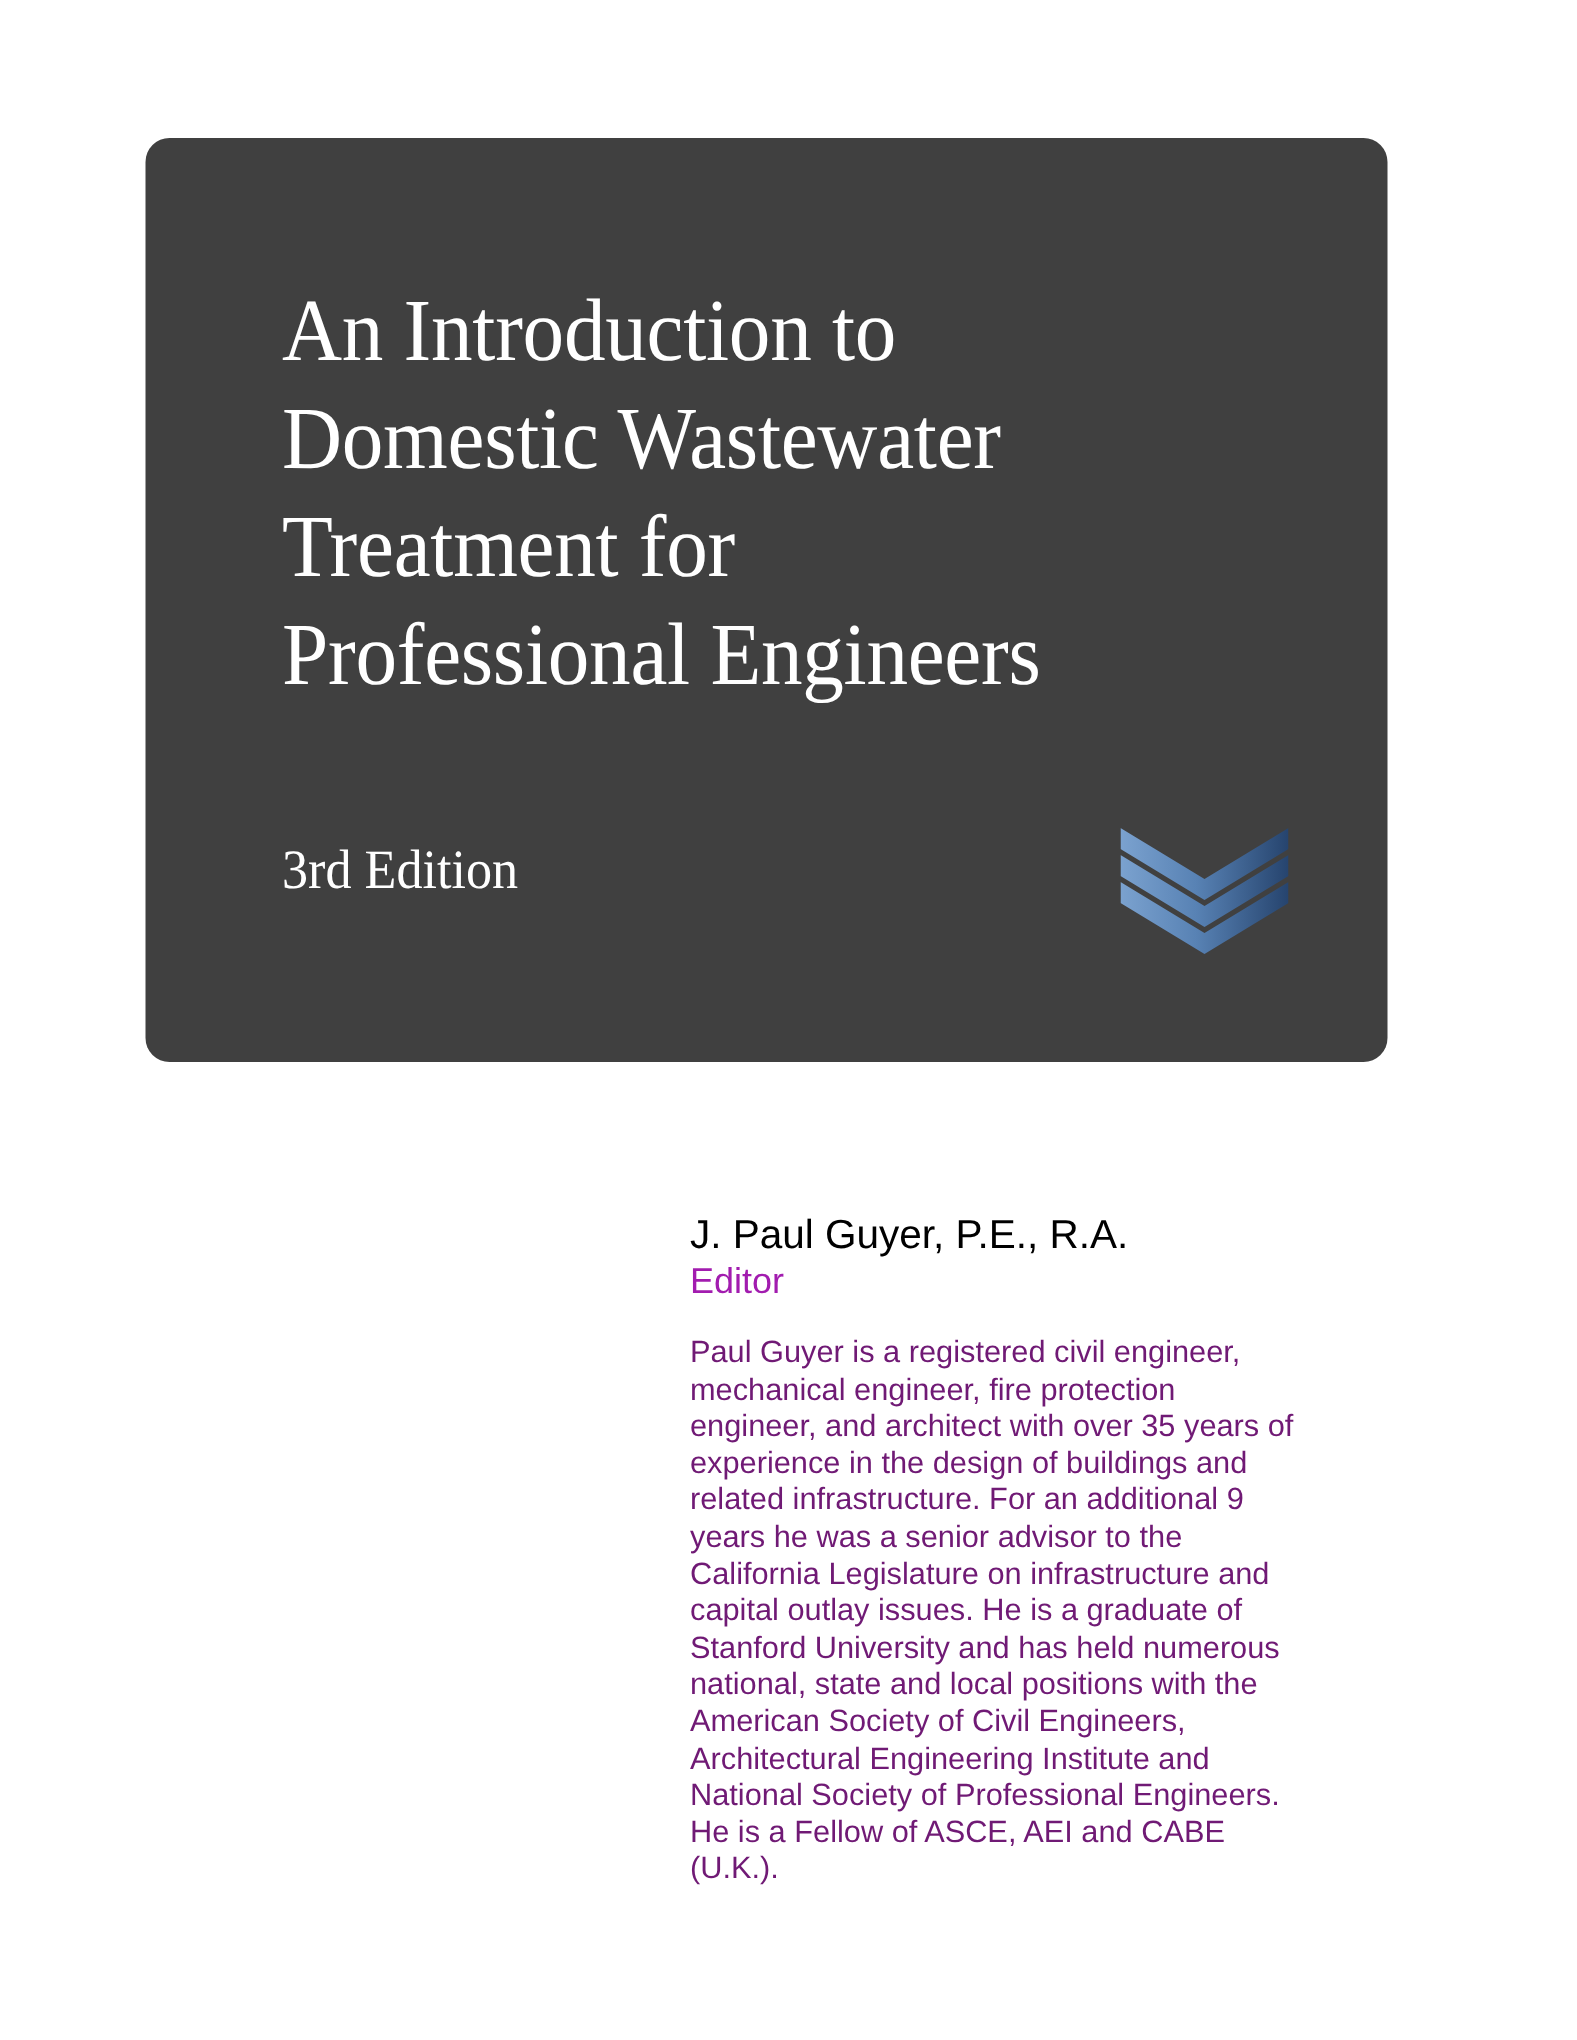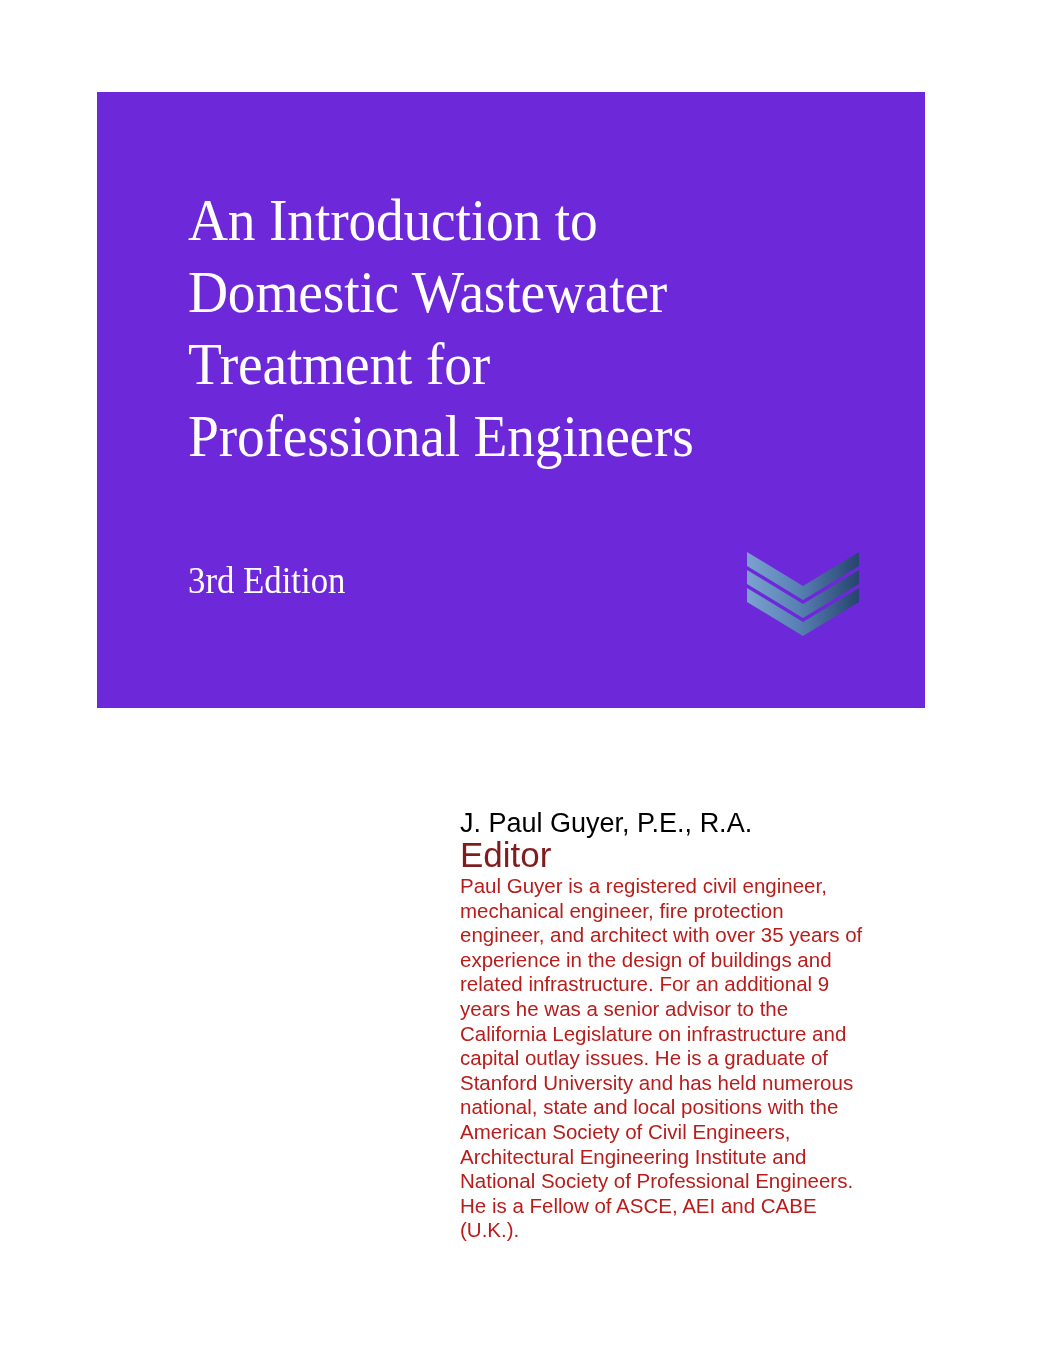--- a/index.html
+++ b/index.html
@@ -22,22 +22,23 @@
     background: #ffffff;
   }
 
   
   .title-panel {
     position: absolute;
     left: 97px;
     top: 92px;
     width: 828px;
     height: 616px;
-    background: #6d28d9;
+    background: #404040;
     overflow: hidden;
+    border-radius: 16px;
   }
 
   .title-block {
     position: absolute;
     left: 91px;
     top: 92px;
     width: 640px;
   }
 
   .title-line {
@@ -86,31 +87,31 @@
     font-family: "Liberation Sans", sans-serif;
     font-size: 27px;
     line-height: 31px;
     color: #000000;
     white-space: nowrap;
     margin-top: 16px;
   }
 
   .author-role {
     font-family: "Liberation Sans", sans-serif;
-    font-size: 35px;
+    font-size: 24px;
     line-height: 31px;
-    color: #7f1d1d;
+    color: #a21caf;
   }
 
   .author-bio {
-    margin-top: 4px;
+    margin-top: 20px;
     font-family: "Liberation Sans", sans-serif;
     font-size: 20.5px;
     line-height: 24.6px;
-    color: #b91c1c;
+    color: #701a75;
     text-align: left;
     word-spacing: 0px;
   }
 </style>
 </head>
 <body>
 
 <div class="cover">
 
   <div class="title-panel">

